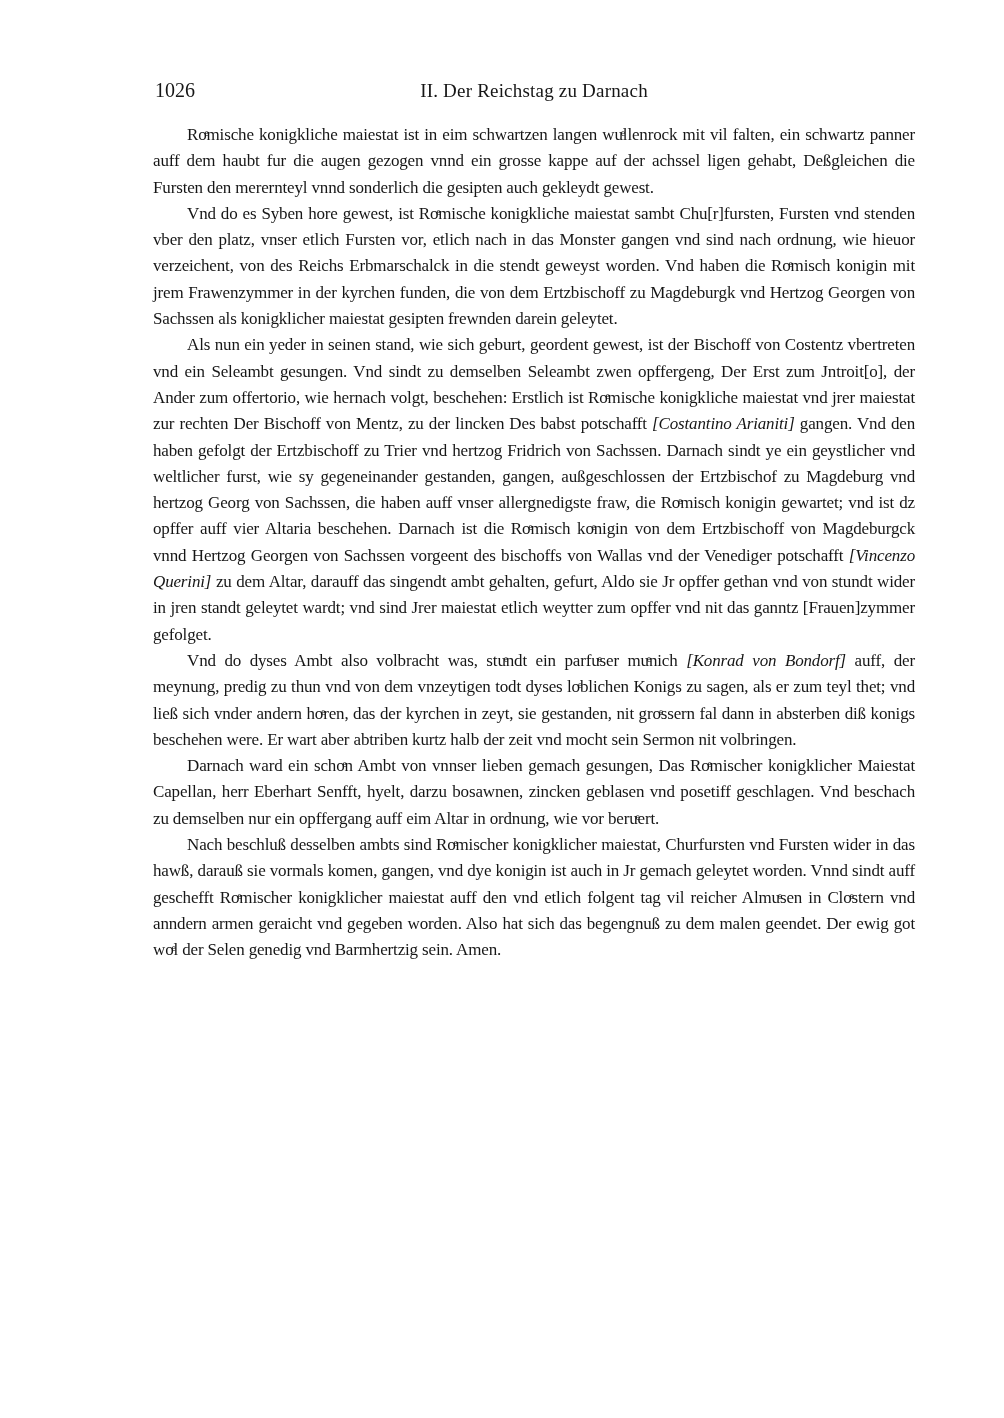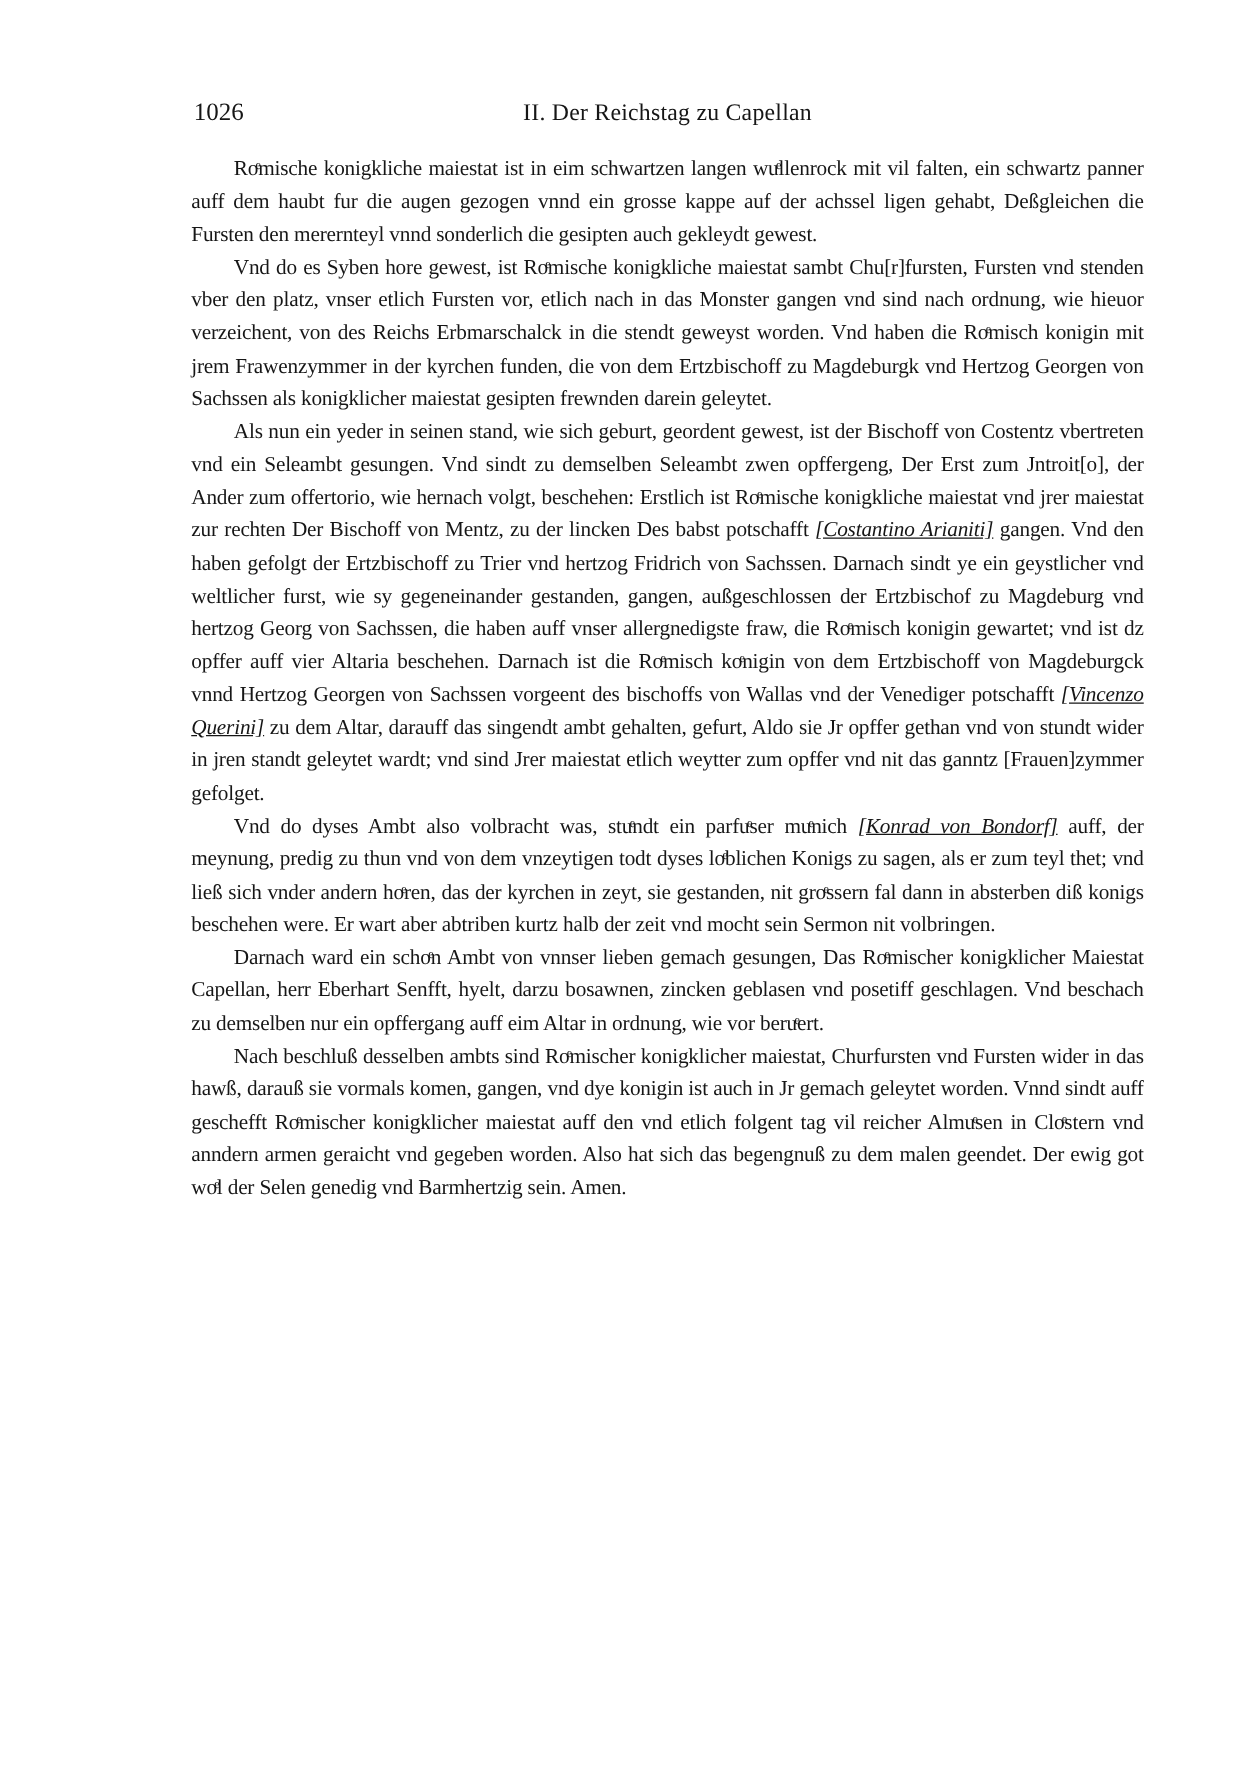--- a/index.html
+++ b/index.html
@@ -49,31 +49,30 @@
     line-height: 26.3px;
     letter-spacing: -0.15px;
     text-align: justify;
   }
   .para {
     margin: 0;
     text-indent: 34px;
   }
   .italic {
     font-style: italic;
-    text-decoration: underline;
   }
 </style>
 </head>
 <body>
 
 <div class="page" style="background: rgb(255, 255, 255); color: rgb(22, 22, 22);">
   <div class="text-block">
     <div class="page-header">
       <span class="page-number">1026</span>
-      <span class="running-title">II. Der Reichstag zu Capellan</span>
+      <span class="running-title">II. Der Reichstag zu Darnach</span>
     </div>
     <div class="body-text">
         <p class="para"><span>Roͤmische konigkliche maiestat ist in eim schwartzen langen wuͤllenrock mit vil falten, ein schwartz panner auff dem haubt fur die augen gezogen vnnd ein grosse kappe auf der achssel ligen gehabt, Deßgleichen die Fursten den merernteyl vnnd sonderlich die gesipten auch gekleydt gewest.</span></p>
         <p class="para"><span>Vnd do es Syben hore gewest, ist Roͤmische konigkliche maiestat sambt Chu[r]fursten, Fursten vnd stenden vber den platz, vnser etlich Fursten vor, etlich nach in das Monster gangen vnd sind nach ordnung, wie hieuor verzeichent, von des Reichs Erbmarschalck in die stendt geweyst worden. Vnd haben die Roͤmisch konigin mit jrem Frawenzymmer in der kyrchen funden, die von dem Ertzbischoff zu Magdeburgk vnd Hertzog Georgen von Sachssen als konigklicher maiestat gesipten frewnden darein geleytet.</span></p>
         <p class="para"><span>Als nun ein yeder in seinen stand, wie sich geburt, geordent gewest, ist der Bischoff von Costentz vbertreten vnd ein Seleambt gesungen. Vnd sindt zu demselben Seleambt zwen opffergeng, Der Erst zum Jntroit[o], der Ander zum offertorio, wie hernach volgt, beschehen: Erstlich ist Roͤmische konigkliche maiestat vnd jrer maiestat zur rechten Der Bischoff von Mentz, zu der lincken Des babst potschafft </span><span class="italic">[Costantino Arianiti]</span><span> gangen. Vnd den haben gefolgt der Ertzbischoff zu Trier vnd hertzog Fridrich von Sachssen. Darnach sindt ye ein geystlicher vnd weltlicher furst, wie sy gegeneinander gestanden, gangen, außgeschlossen der Ertzbischof zu Magdeburg vnd hertzog Georg von Sachssen, die haben auff vnser allergnedigste fraw, die Roͤmisch konigin gewartet; vnd ist dz opffer auff vier Altaria beschehen. Darnach ist die Roͤmisch koͤnigin von dem Ertzbischoff von Magdeburgck vnnd Hertzog Georgen von Sachssen vorgeent des bischoffs von Wallas vnd der Venediger potschafft </span><span class="italic">[Vincenzo Querini]</span><span> zu dem Altar, darauff das singendt ambt gehalten, gefurt, Aldo sie Jr opffer gethan vnd von stundt wider in jren standt geleytet wardt; vnd sind Jrer maiestat etlich weytter zum opffer vnd nit das ganntz [Frauen]zymmer gefolget.</span></p>
         <p class="para"><span>Vnd do dyses Ambt also volbracht was, stuͤndt ein parfuͤser muͤnich </span><span class="italic">[Konrad von Bondorf]</span><span> auff, der meynung, predig zu thun vnd von dem vnzeytigen todt dyses loͤblichen Konigs zu sagen, als er zum teyl thet; vnd ließ sich vnder andern hoͤren, das der kyrchen in zeyt, sie gestanden, nit groͤssern fal dann in absterben diß konigs beschehen were. Er wart aber abtriben kurtz halb der zeit vnd mocht sein Sermon nit volbringen.</span></p>
         <p class="para"><span>Darnach ward ein schoͤn Ambt von vnnser lieben gemach gesungen, Das Roͤmischer konigklicher Maiestat Capellan, herr Eberhart Senfft, hyelt, darzu bosawnen, zincken geblasen vnd posetiff geschlagen. Vnd beschach zu demselben nur ein opffergang auff eim Altar in ordnung, wie vor beruͤert.</span></p>
         <p class="para"><span>Nach beschluß desselben ambts sind Roͤmischer konigklicher maiestat, Churfursten vnd Fursten wider in das hawß, darauß sie vormals komen, gangen, vnd dye konigin ist auch in Jr gemach geleytet worden. Vnnd sindt auff geschefft Roͤmischer konigklicher maiestat auff den vnd etlich folgent tag vil reicher Almuͤsen in Cloͤstern vnd anndern armen geraicht vnd gegeben worden. Also hat sich das begengnuß zu dem malen geendet. Der ewig got woͤl der Selen genedig vnd Barmhertzig sein. Amen.</span></p>
       </div>
   </div>

